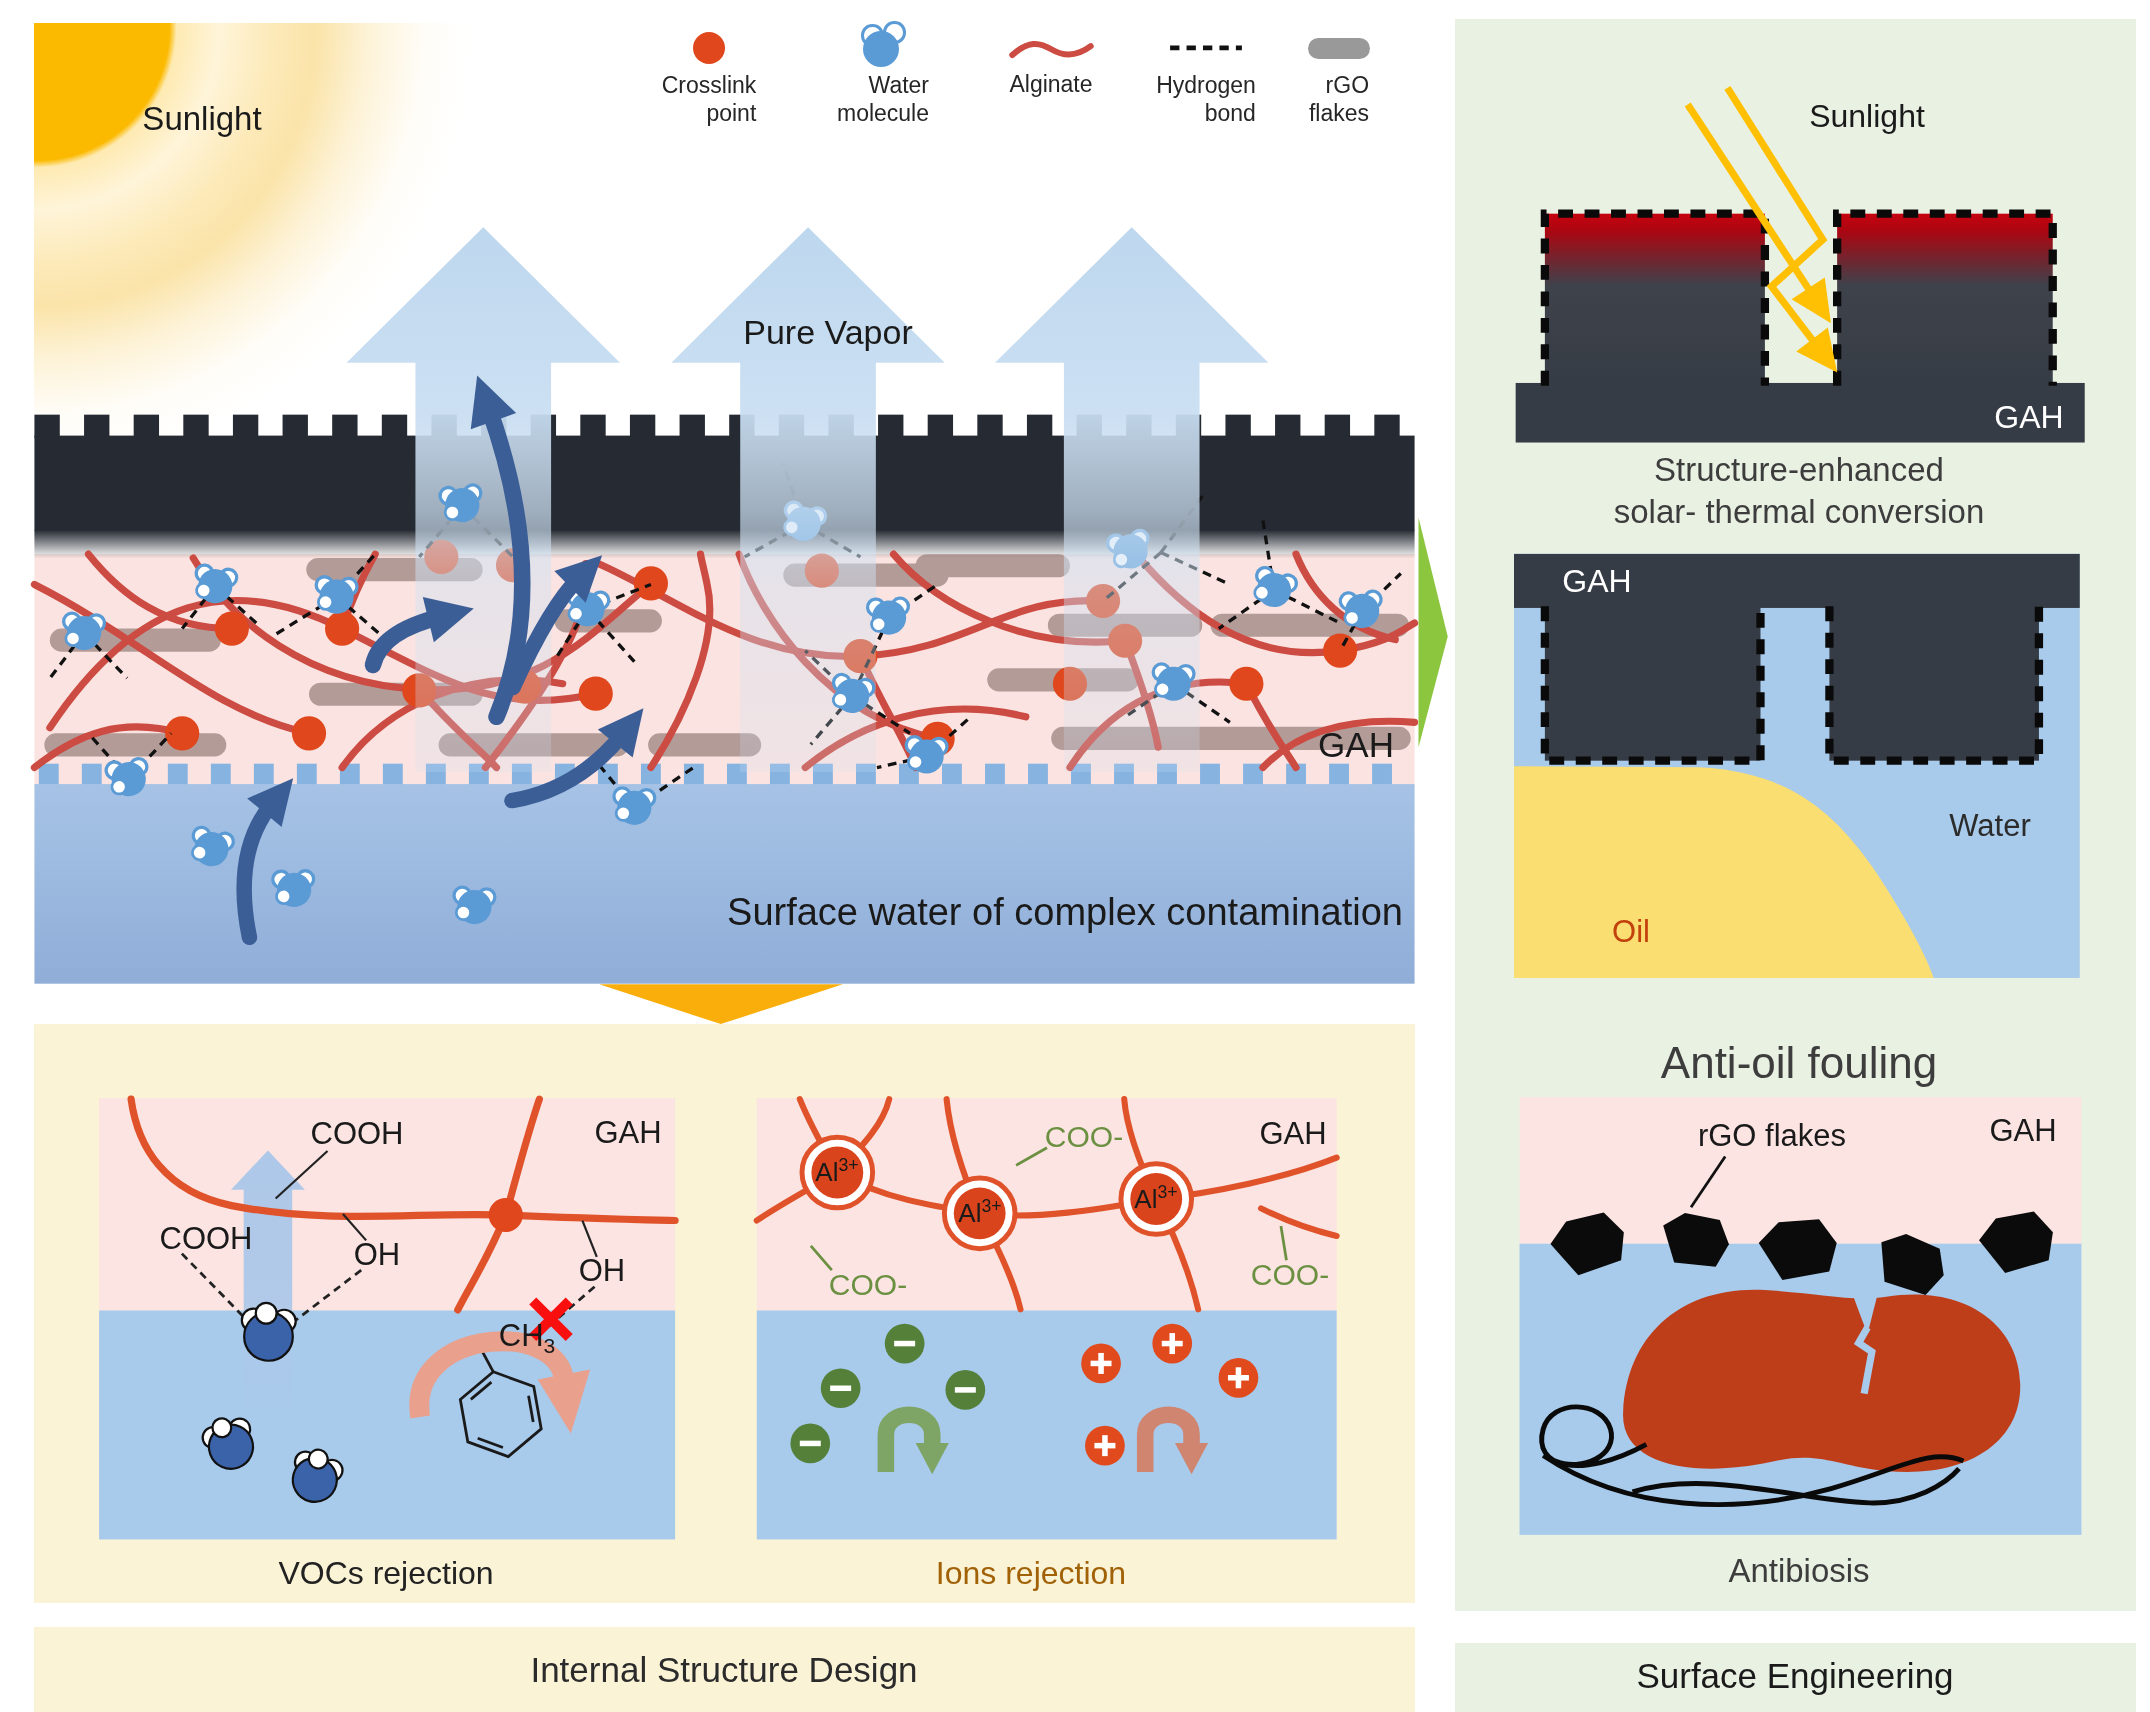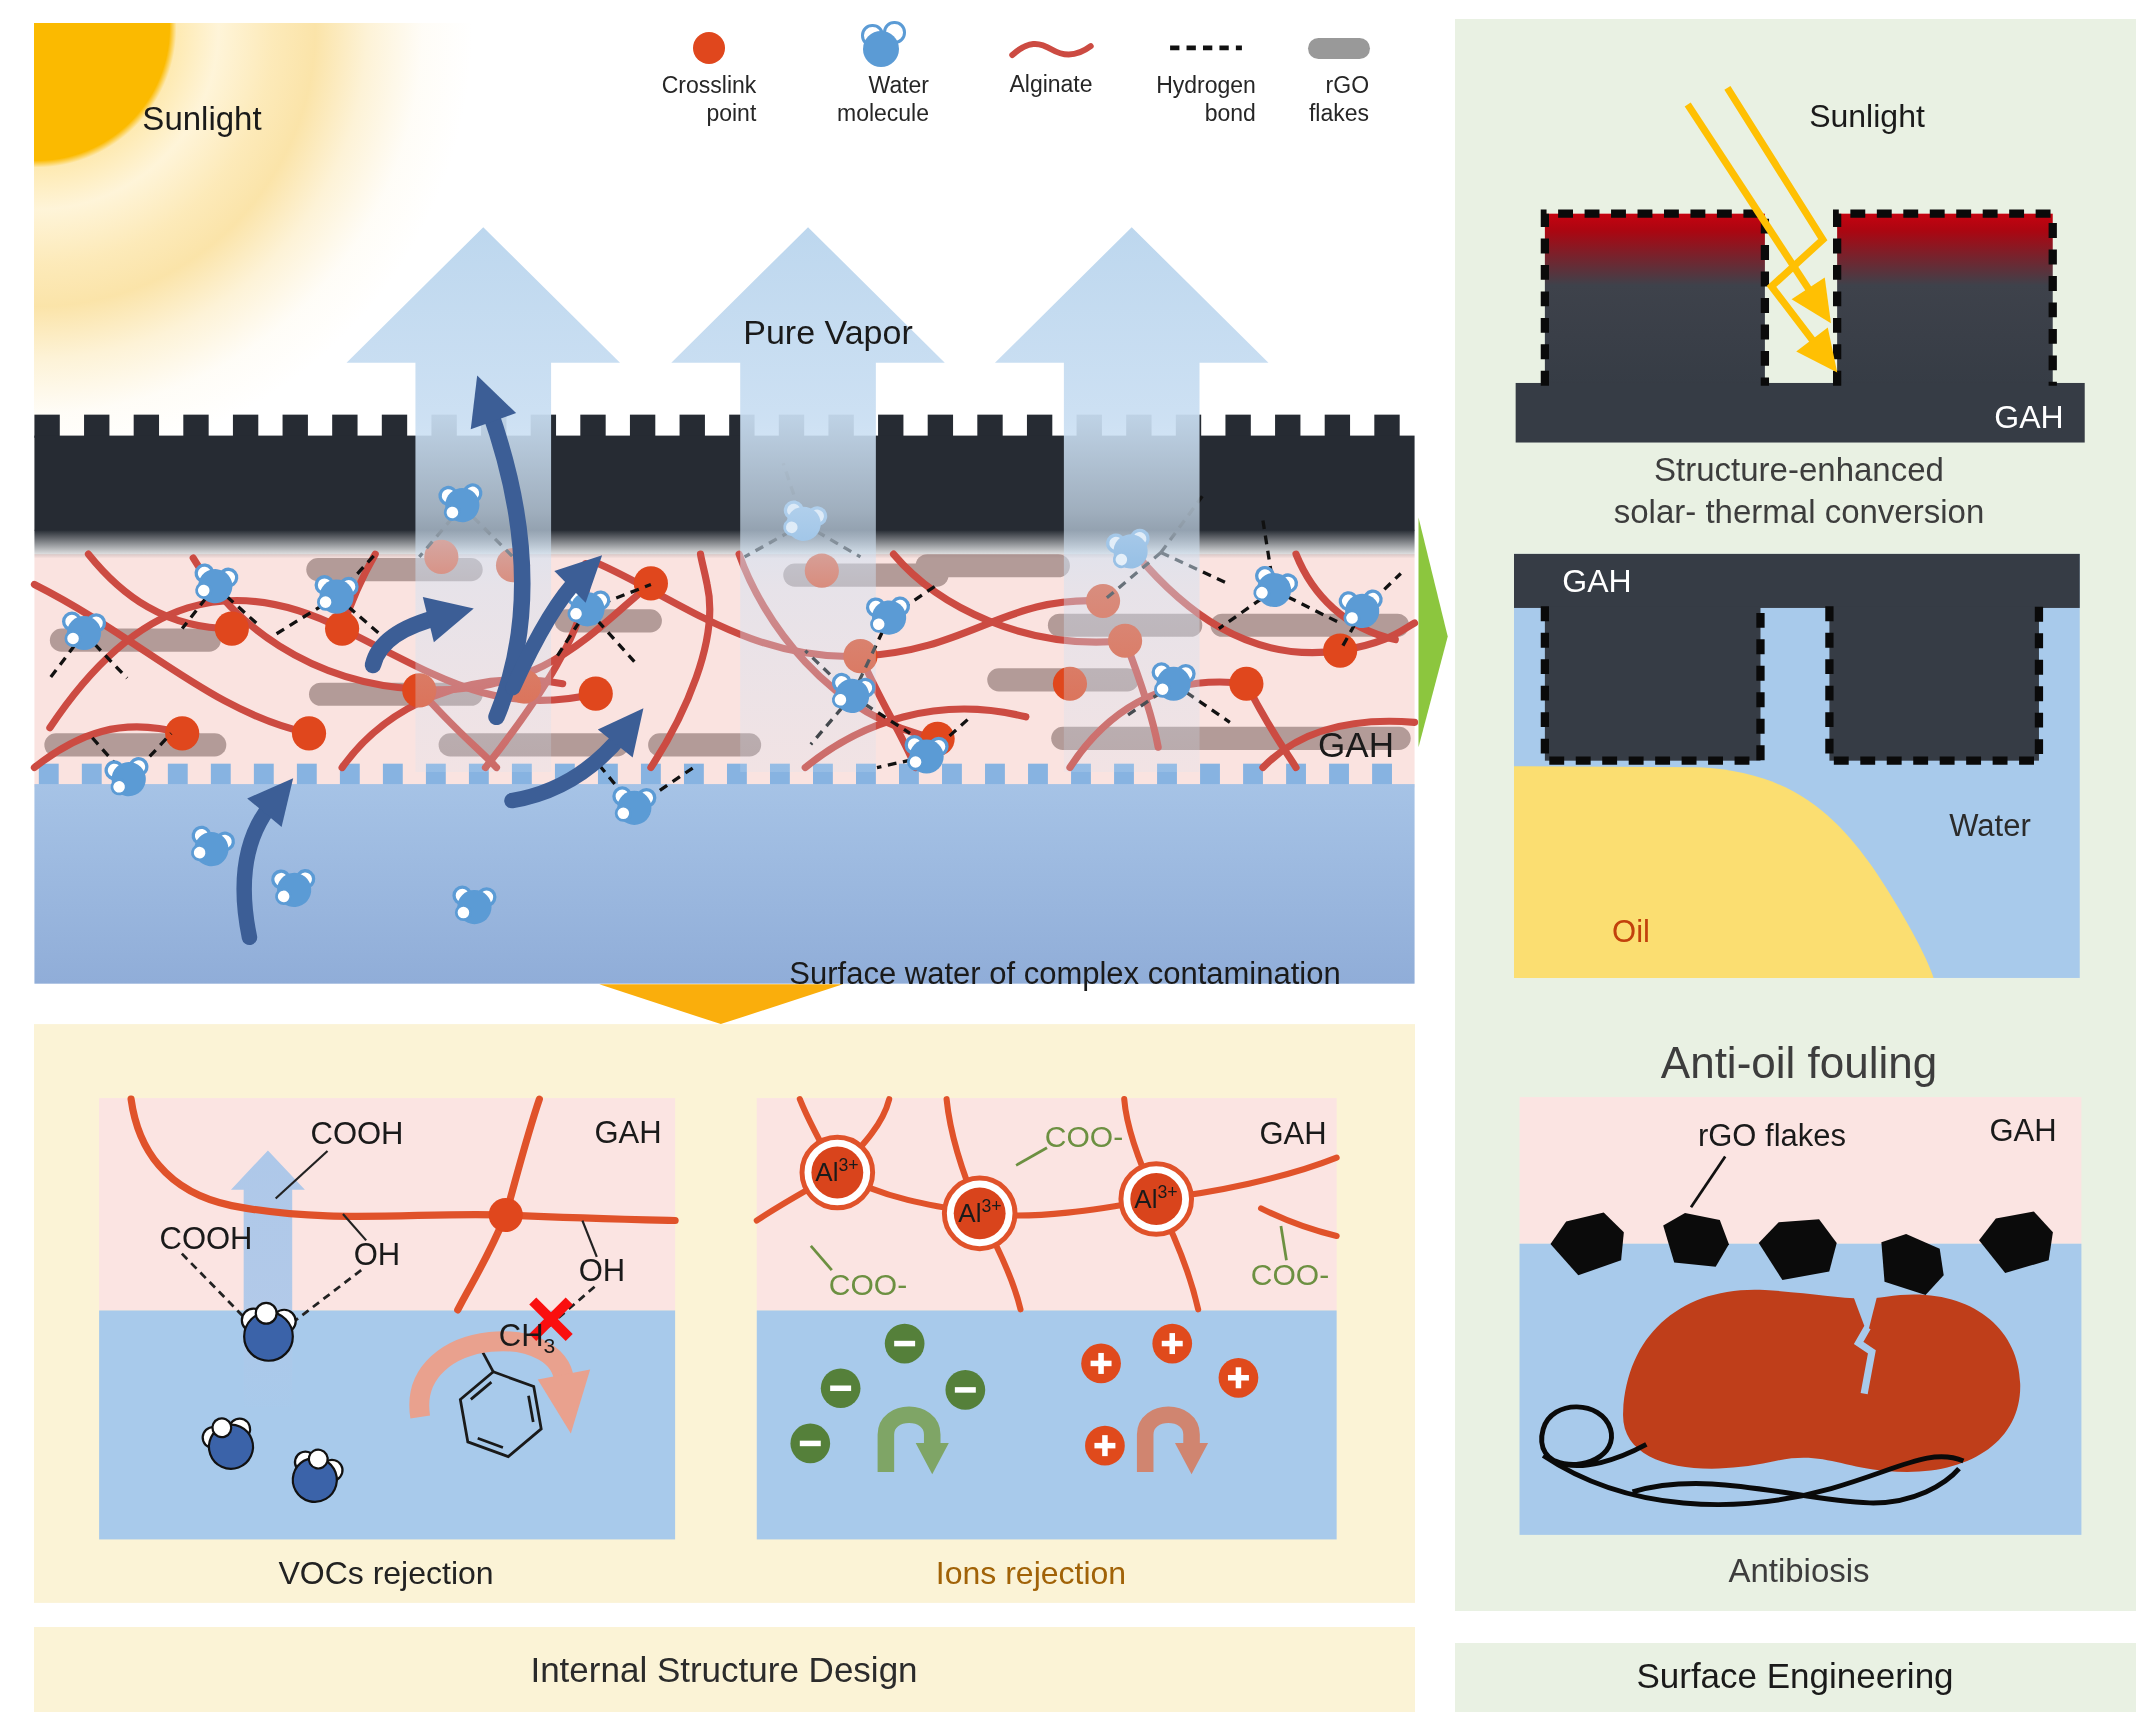--- a/index.html
+++ b/index.html
@@ -542,21 +542,21 @@
     <div class="txt pre" style="left:1051px;top:84px;font-size:23px;color:#262626;">Alginate</div>
     <div class="txt pre" style="left:1206px;top:99px;font-size:23px;color:#262626;">Hydrogen
 bond</div>
     <div class="txt pre" style="left:1339px;top:99px;font-size:23px;color:#262626;">rGO
 flakes</div>
   </div>
 
   <div class="txt" style="left:809px;top:333px;font-size:34px;margin-left:19px;">Pure Vapor</div>
 
 
-  <div class="txt" style="left:1065px;top:974px;font-size:31px;">Surface water of complex contamination</div>
+  <div class="txt" style="left:1065px;top:912px;font-size:38px;">Surface water of complex contamination</div>
 
   <div class="txt" style="left:1356px;top:745px;font-size:35px;">GAH</div>
 
   <div class="txt" style="left:357px;top:1134px;font-size:31px;">COOH</div>
   <div class="txt" style="left:206px;top:1239px;font-size:31px;">COOH</div>
   <div class="txt" style="left:377px;top:1255px;font-size:31px;">OH</div>
   <div class="txt" style="left:628px;top:1133px;font-size:31px;">GAH</div>
   <div class="txt" style="left:602px;top:1271px;font-size:31px;">OH</div>
   <div class="txt" style="left:488px;top:1338px;font-size:31px;margin-left:39px;">
     <span>CH</span><sub>3</sub>

